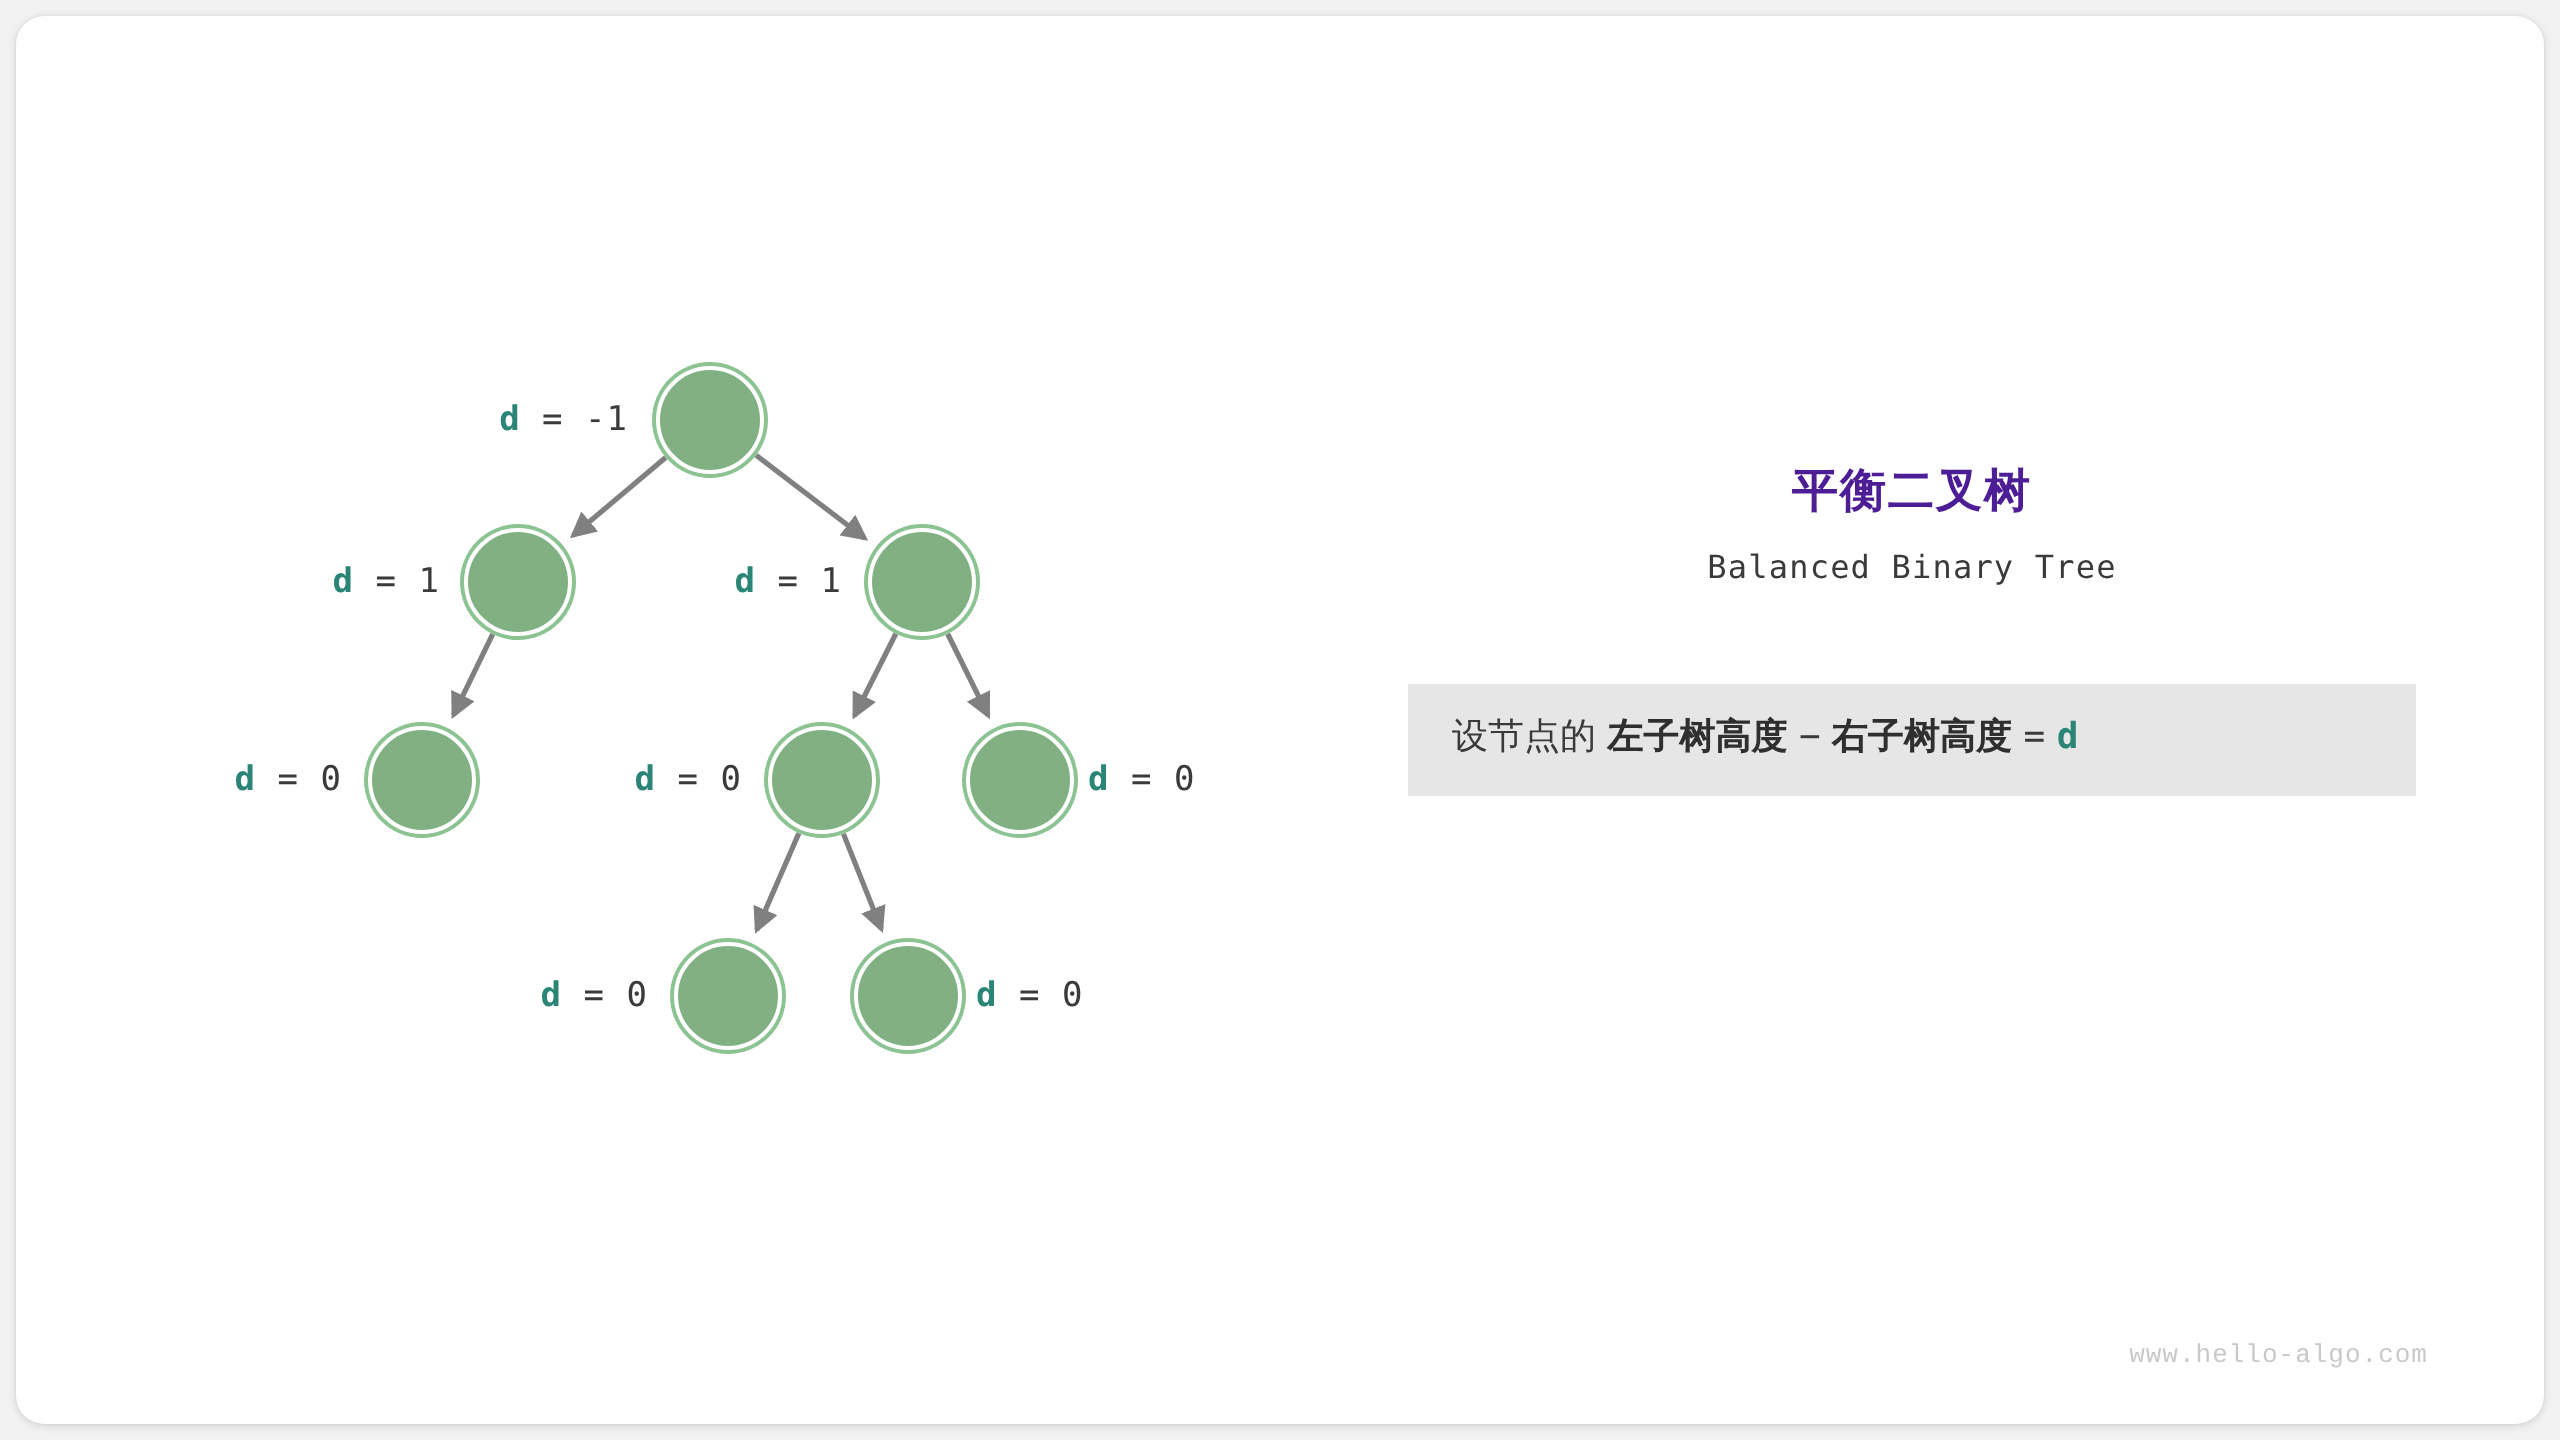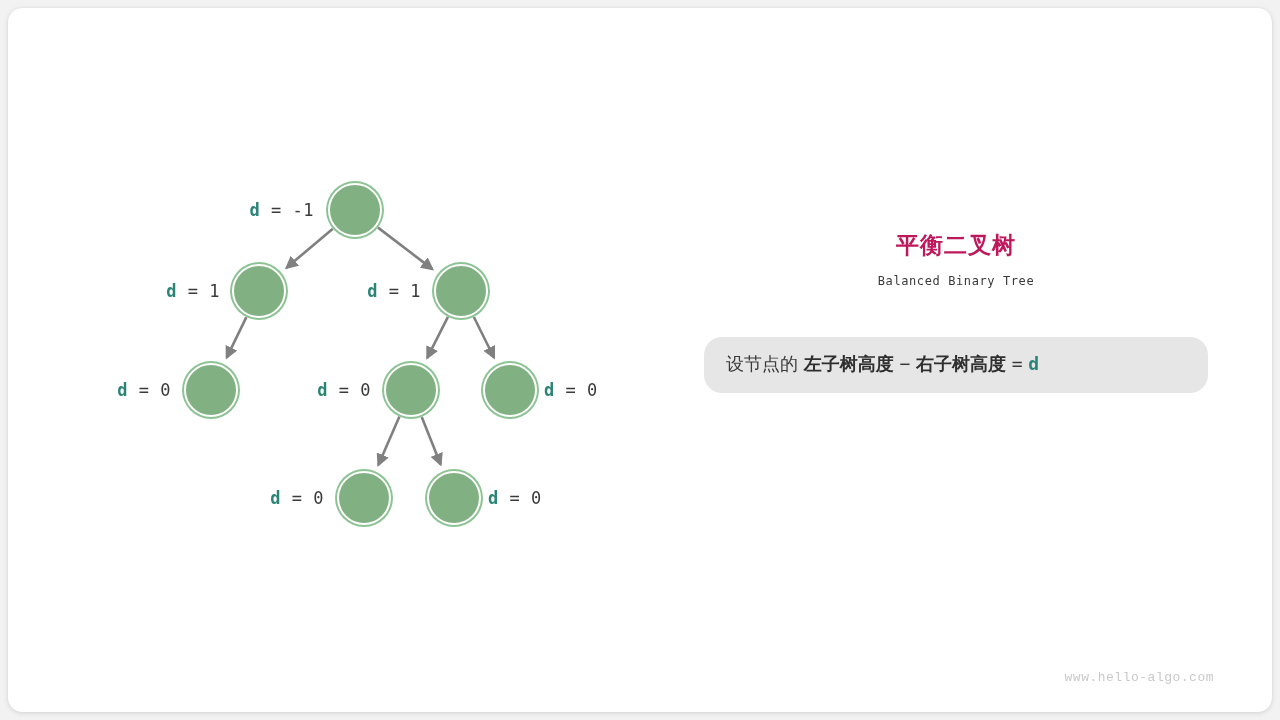--- a/index.html
+++ b/index.html
@@ -60,35 +60,35 @@
     position: absolute;
     left: 696px;
     top: 222px;
     width: 504px;
   }
   #title {
     text-align: center;
     font-family: "DejaVu Sans", sans-serif;
     font-size: 23px;
     font-weight: bold;
-    color: #be185d;
+    color: #4c1d95;
     letter-spacing: 1px;
   }
   #subtitle {
     text-align: center;
     font-family: "DejaVu Sans Mono", monospace;
-    font-size: 12px;
+    font-size: 16px;
     color: #3a3a3a;
     margin-top: 13px;
     letter-spacing: 0.6px;
   }
   #infobox {
     margin-top: 49px;
     background: #e6e6e6;
-    border-radius: 18px;
+    border-radius: 0;
     padding: 18px 22px 20px 22px;
     box-sizing: border-box;
   }
   .infoline {
     font-family: "DejaVu Sans", sans-serif;
     font-size: 18px;
     color: #3a3a3a;
     line-height: 1.0;
     white-space: nowrap;
   }

